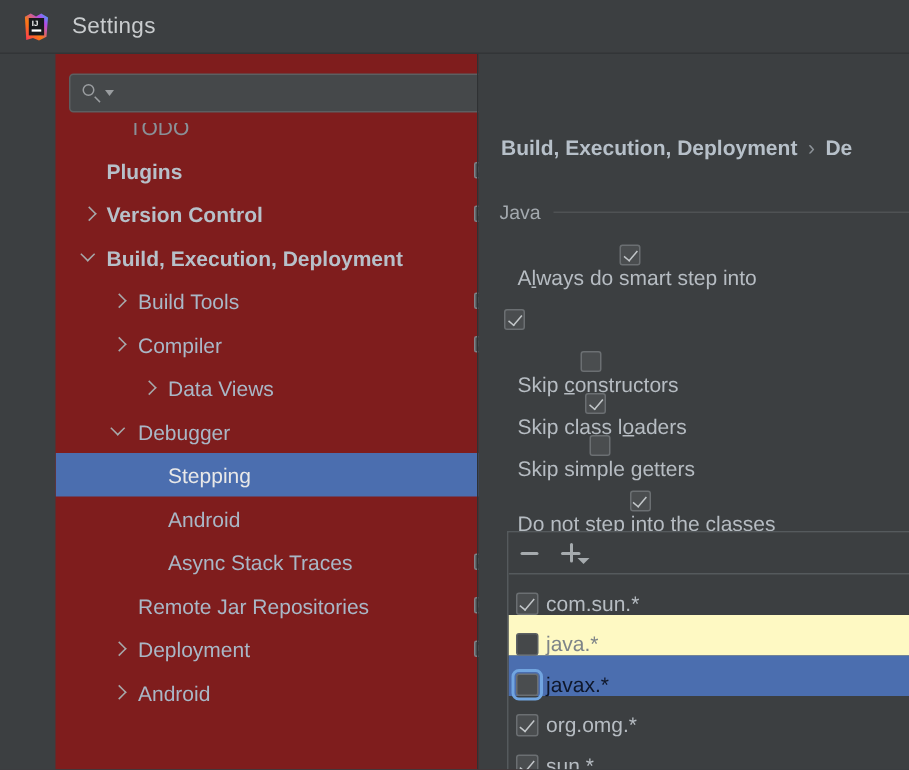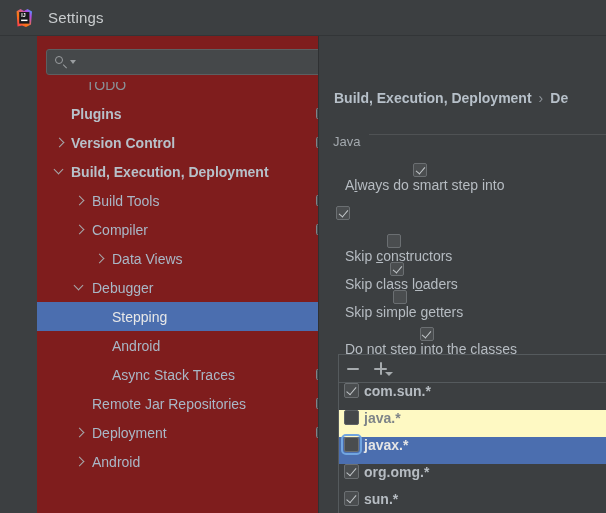--- a/index.html
+++ b/index.html
@@ -207,21 +207,21 @@
   #breadcrumb .sep {
     color: #8d9399;
     font-weight: normal;
     margin: 0 7px;
   }
   #section-java {
     position: absolute;
     left: 14px; top: 98px;
     width: 273px;
     display: flex;
-    align-items: flex-start;
+    align-items: center;
   }
   #section-java .stxt {
     color: #a3a9ae;
     font-size: 13px;
     white-space: nowrap;
   }
   #section-java .sline {
     flex: 1 1 auto;
     height: 1px;
     background: #4f5254;
@@ -312,35 +312,34 @@
     position: absolute;
     left: 18px; top: 17px;
     width: 0; height: 0;
     border-left: 4px solid transparent;
     border-right: 4px solid transparent;
     border-top: 4px solid #a6abae;
   }
   .lrow {
     height: 27px;
     display: flex;
-    align-items: flex-start;
+    align-items: flex-end;
     padding-left: 5px;
     box-sizing: border-box;
-    font-weight: bold;
   }
   .lrow.alt { background: #fef9c3; }
   .lrow.sel { background: #4b6eaf; }
   .lrow .lbl {
     color: #b6bcc2;
     font-size: 14px;
     margin-left: 5px;
     white-space: nowrap;
   }
   .lrow.disabled .lbl { color: #7e8488; }
-  .lrow.sel .lbl { color: #e5e5e5; }
+  .lrow.sel .lbl { color: #0f172a; }
   .lbox {
     width: 15px; height: 15px;
     box-sizing: border-box;
     border: 1.3px solid #6b6f72;
     border-radius: 2px;
     background: #4a4d4f;
     position: relative;
     flex: 0 0 auto;
   }
   .lrow.disabled .lbox { border-color: #5d6164; background: #45484a; }

